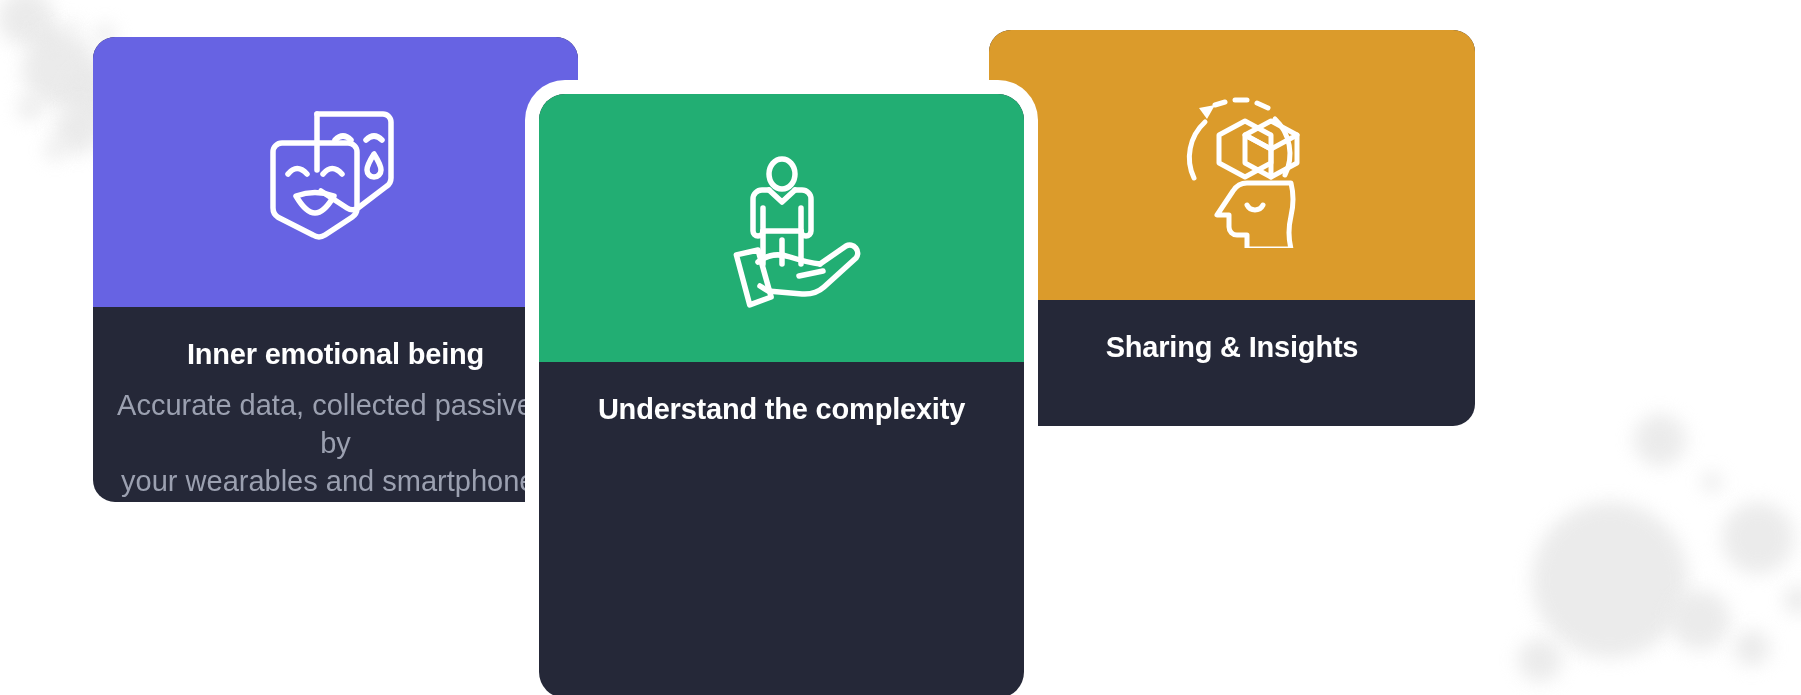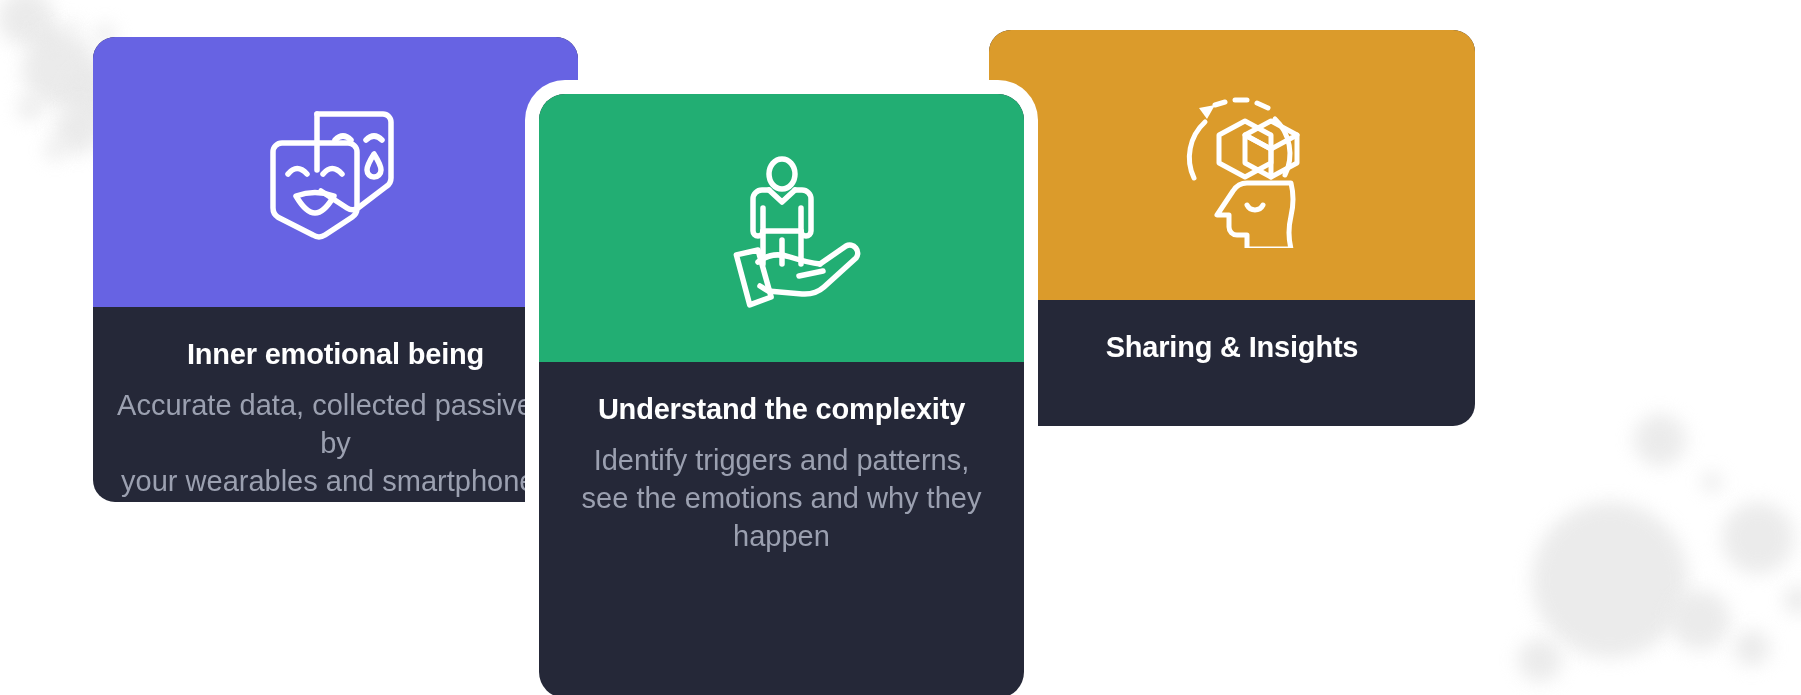--- a/index.html
+++ b/index.html
@@ -154,22 +154,20 @@
 
           <path d="M66 114 q14 -11 32 -5 q19 6 30 7"></path>
           <path d="M128 116 l26 -18 a8 8 0 0 1 10 12 l-32 29 q-9 8 -22 7 l-34 -3 l-8 -5"></path>
           <path d="M107 128 l24 -5"></path>
           <path d="M66 114 l-22 3 l9 51 l22 -6 z" transform="translate(0,-12) rotate(-5 66 114)"></path>
         </svg>
       </span>
     </div>
     <div class="card-body">
       <div class="card-title">Understand the complexity</div>
-      <div class="card-text">Identify triggers and patterns,
-see the emotions and why they happen</div>
     </div>
   </div>
 
   <div class="card" id="card-sharing-insights" style="--accent: #db9b2b;">
     <div class="card-media">
       <span>
         <svg width="170" height="165" viewBox="0 0 170 165" fill="none" stroke="#ffffff" stroke-width="5" stroke-linecap="round" stroke-linejoin="round">
 
           <path d="M47 95 a48 48 0 0 1 11 -56"></path>
           <path d="M128 36 a48 48 0 0 1 10 56"></path>

